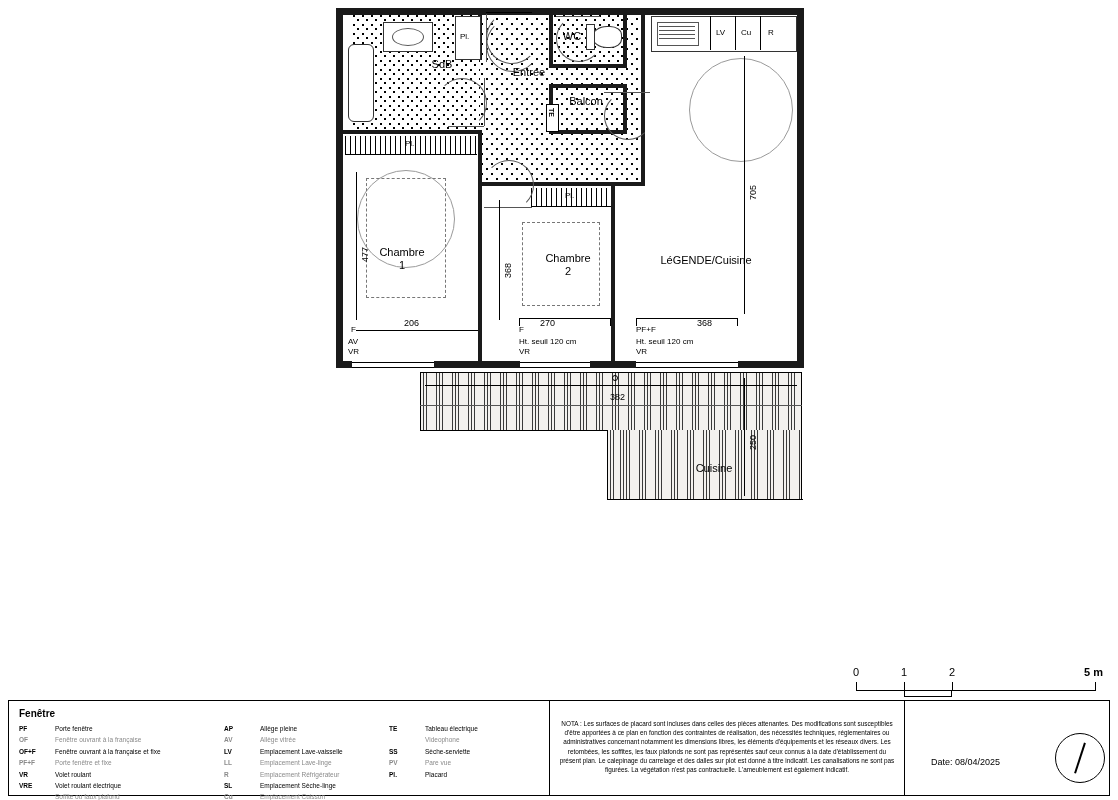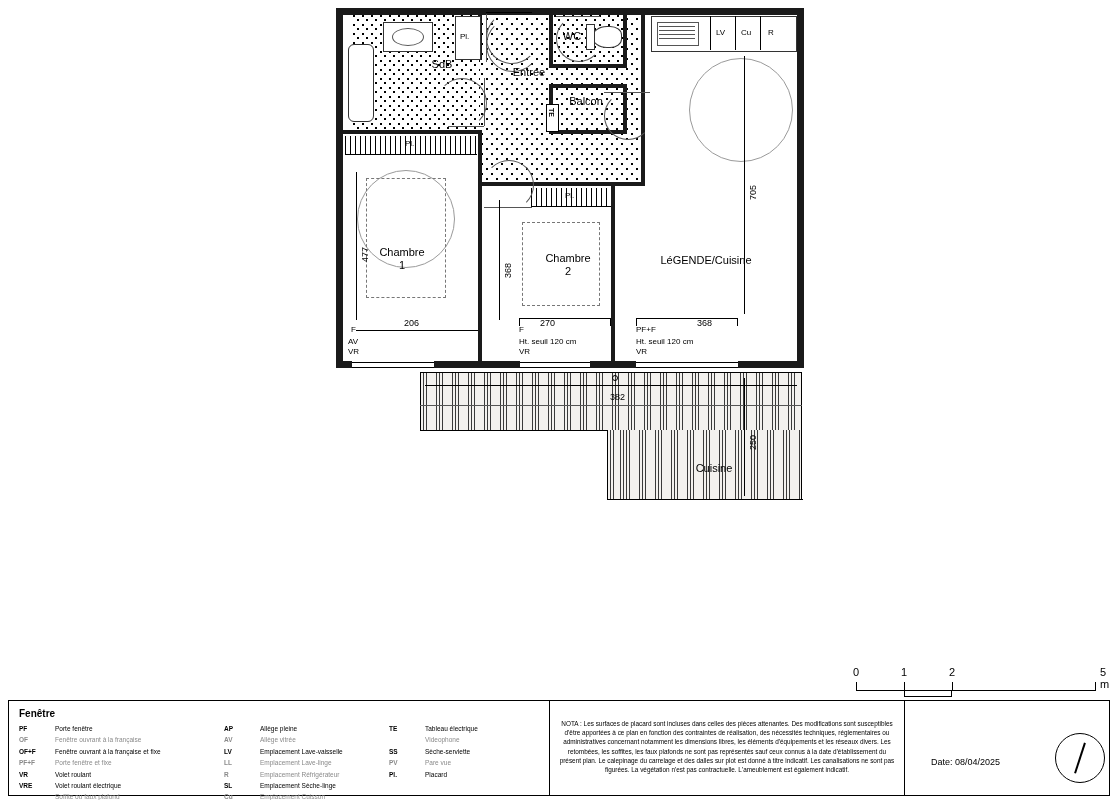--- a/index.html
+++ b/index.html
@@ -300,21 +300,21 @@
   <div class="scalebar" style="left:856px; top:676px; width:250px; height:24px;">
     <div class="scale-tick" style="left:0px; top:14px; width:240px; height:1px;"></div>
     <div class="scale-tick" style="left:0px; top:6px; width:1px; height:9px;"></div>
     <div class="scale-tick" style="left:48px; top:6px; width:1px; height:9px;"></div>
     <div class="scale-tick" style="left:96px; top:6px; width:1px; height:9px;"></div>
     <div class="scale-tick" style="left:48px; top:14px; width:48px; height:7px; background:#fff; border:1px solid #000; box-sizing:border-box;"></div>
     <div class="scale-tick" style="left:239px; top:6px; width:1px; height:9px;"></div>
     <div class="scale-num" style="left:-3px; top:-10px;">0</div>
     <div class="scale-num" style="left:45px; top:-10px;">1</div>
     <div class="scale-num" style="left:93px; top:-10px;">2</div>
-    <div class="scale-num" style="left:244px; top:-10px;">5 m</div>
+    <div class="scale-num" style="left:228px; top:-10px;font-weight:bold;">5 m</div>
   </div>
 
 </div>
 
 <div class="legend-box">
   <div class="legend-title">Fenêtre</div>
 
   <div class="legend-col" style="left:10px; top:22px;">
     <div class="row">
         <span class="abbr">PF</span>

